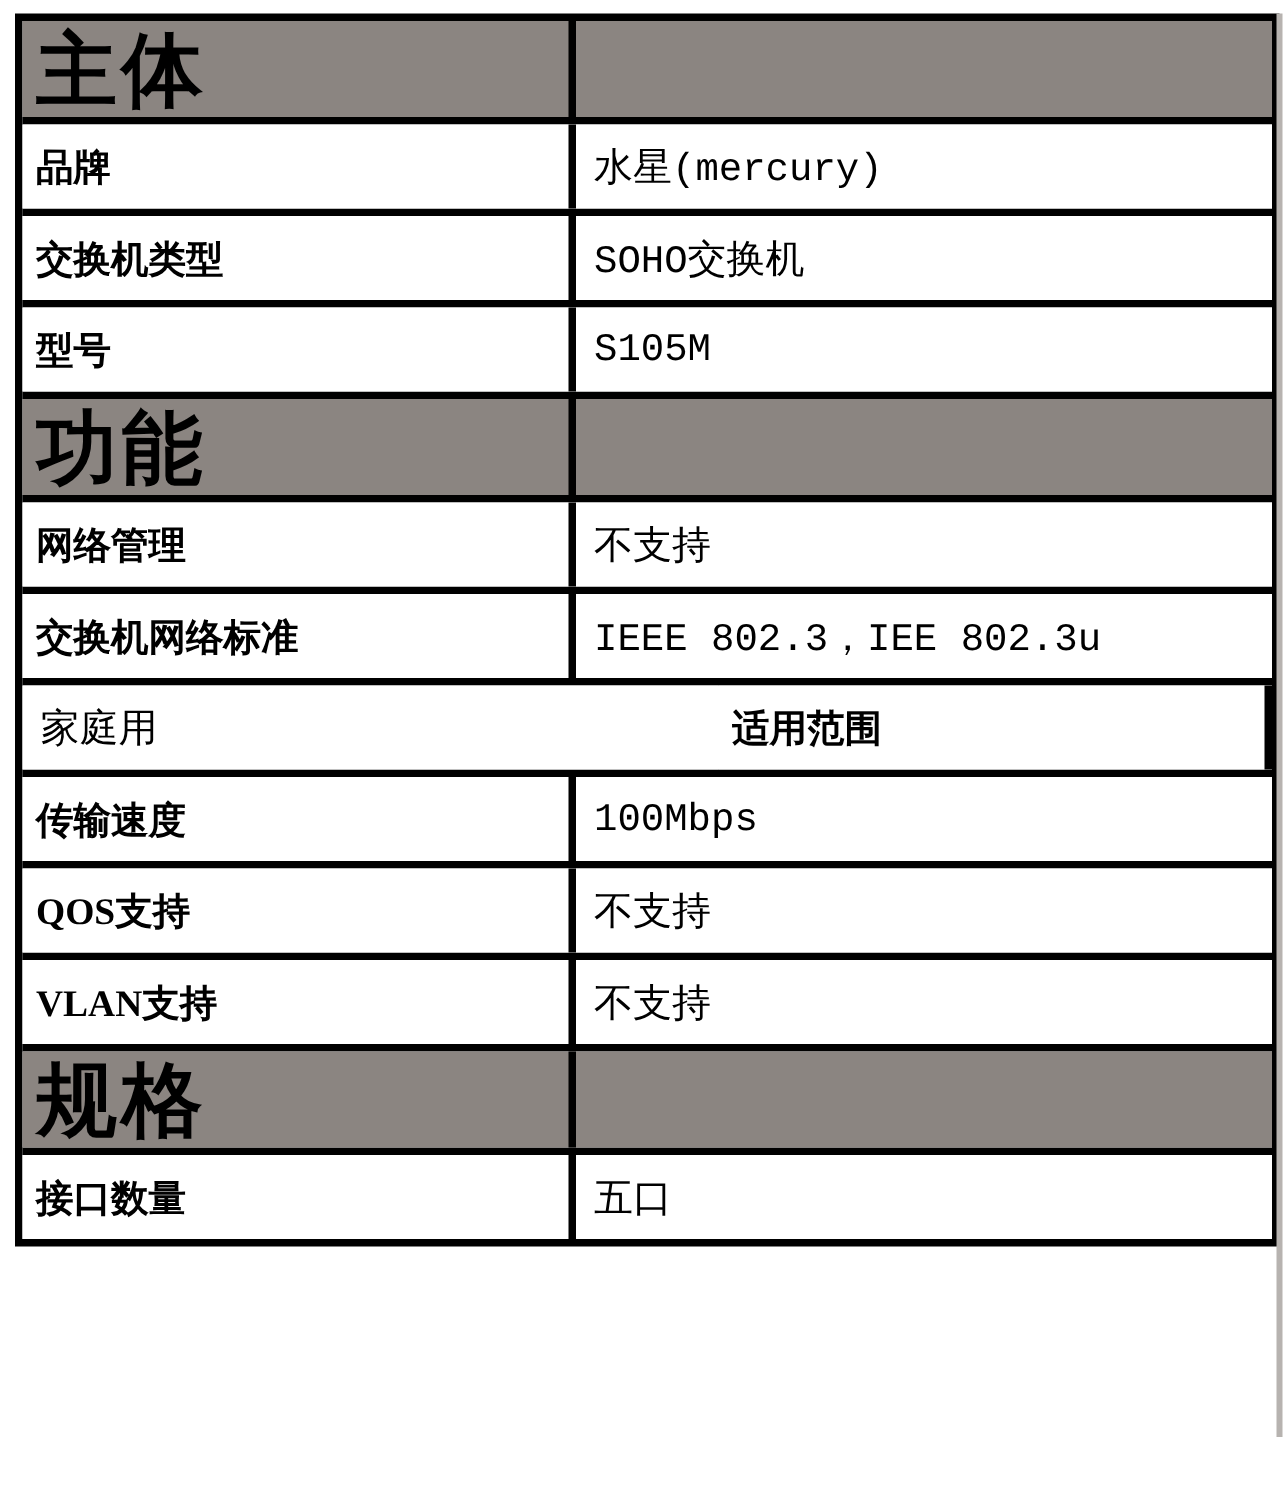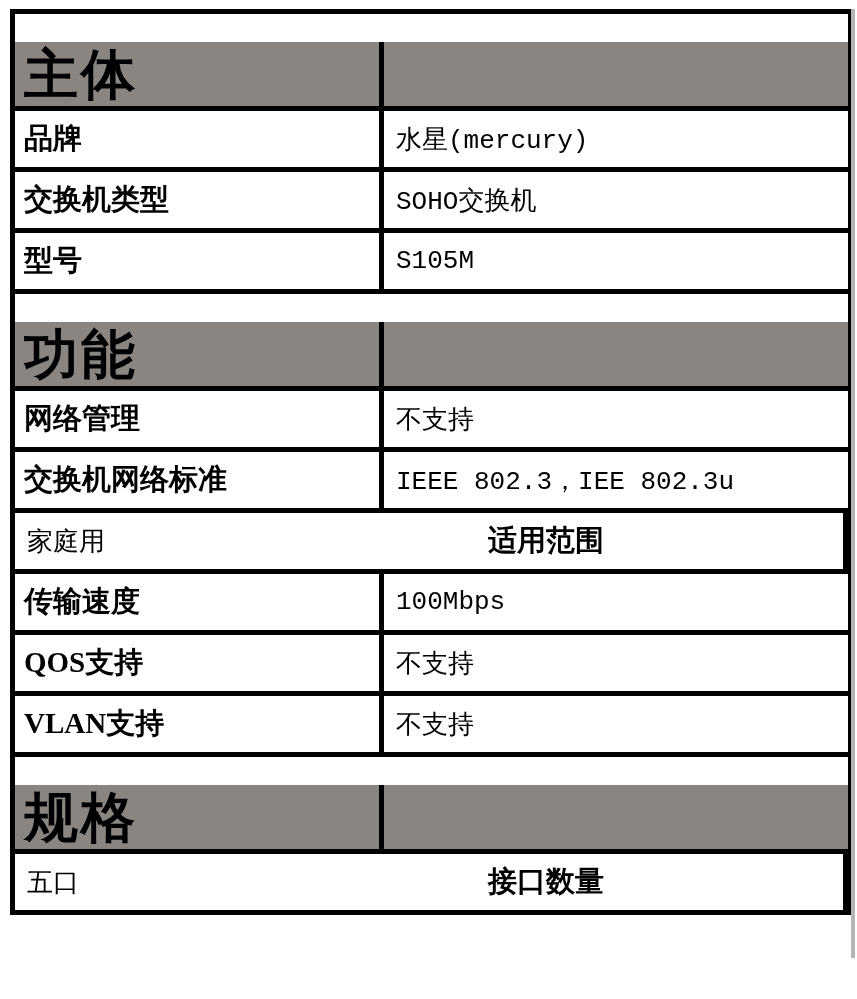--- a/index.html
+++ b/index.html
@@ -46,34 +46,33 @@
     padding-left: 12px;
     font-family: Liberation Mono, monospace;
   }
   .data-row .cell {
     height: 56px;
     background: #ffffff;
   }
   .header-row .cell {
     height: 64px;
     background: #8b8581;
-    margin-top: 28px;
   }
   .section-title {
     font-family: "DejaVu Sans", "Liberation Sans", sans-serif;
     font-weight: 900;
     font-size: 54px;
     letter-spacing: 3px;
     line-height: 64px;
     padding-top: 2px;
     color: #000000;
     white-space: nowrap;
   }
   .spec-label {
-    font-size: 29px;
+    font-size: 25px;
     font-weight: bold;
     white-space: nowrap;
   }
   .spec-value {
     font-size: 26px;
     font-weight: normal;
     white-space: nowrap;
   }
   .right-edge-artifact {
     position: absolute;
@@ -187,23 +186,23 @@
   </div>
 
   <div class="row header-row">
     <div class="cell label-cell">
       <span class="section-title">规格</span>
     </div>
     <div class="cell value-cell"></div>
   </div>
 
   <div class="row data-row">
+    <div class="cell label-cell">
+      <span class="spec-label">接口数量</span>
+    </div>
     <div class="cell value-cell">
       <span class="spec-value">五口</span>
     </div>
-    <div class="cell label-cell">
-      <span class="spec-label">接口数量</span>
-    </div>
   </div>
 
 </div>
 
 <div class="right-edge-artifact"></div>
 
 </body></html>

